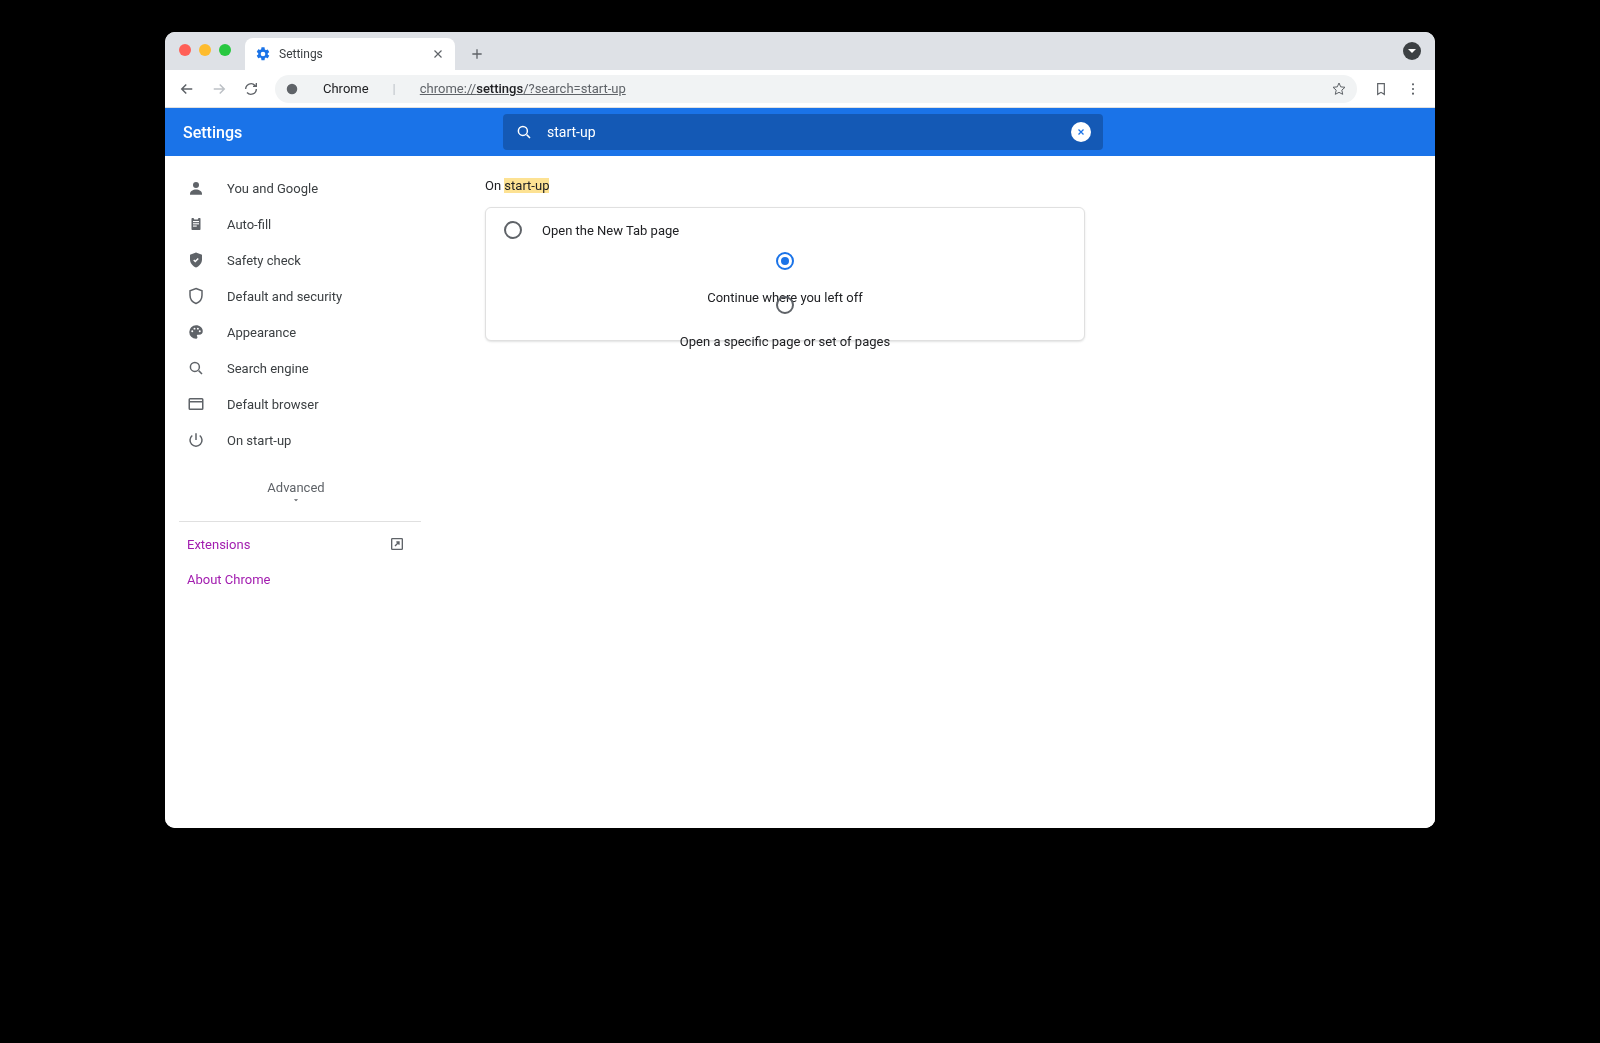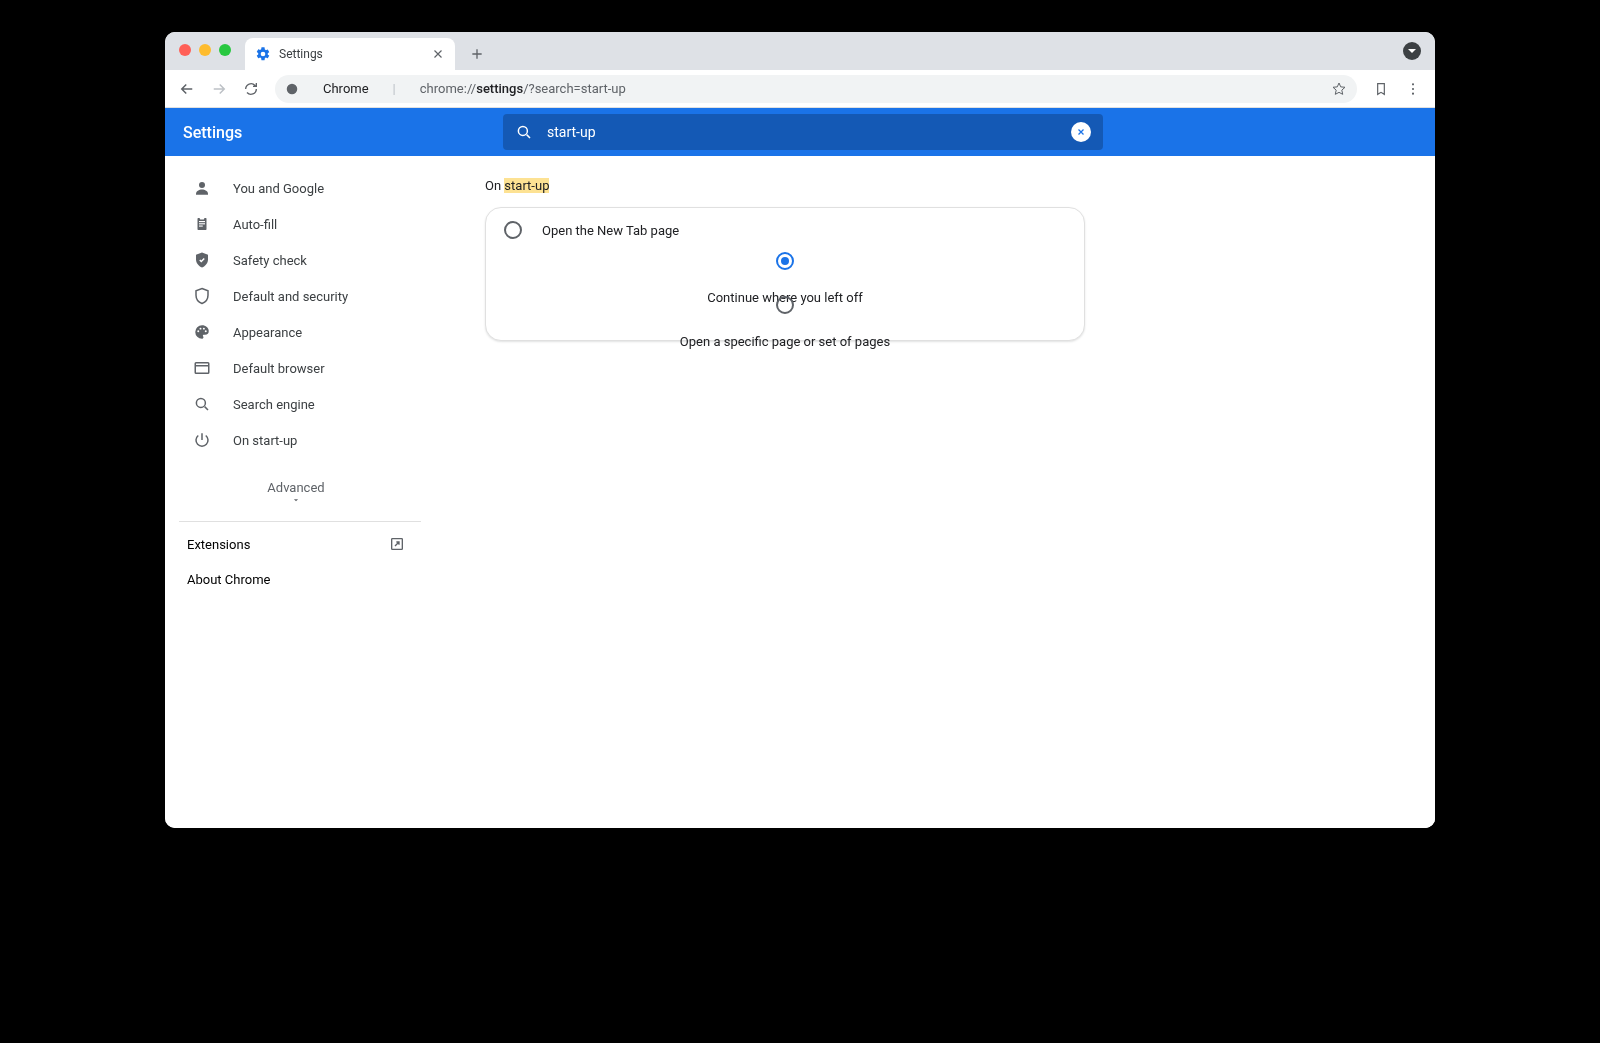--- a/index.html
+++ b/index.html
@@ -35,33 +35,33 @@
     
     .content { flex: 1; display: flex; flex-direction: column; overflow: hidden; }
     .settings-header { height: 48px; background: #1a73e8; display: flex; align-items: center; padding: 0 18px; color: #fff; }
     .settings-title { font-size: 16px; font-weight: 500; width: 320px; }
     .search-pill { flex: 0 0 600px; height: 36px; background: rgba(0,0,0,0.22); border-radius: 4px; display: flex; align-items: center; padding: 0 12px; gap: 14px; color: #fff; }
     .search-pill input { flex:1; background: transparent; border: none; outline: none; color: #fff; font-size: 14px; }
     .search-clear { width: 20px; height: 20px; background: #fff; border-radius: 50%; display:flex; align-items:center; justify-content:center; color:#1a73e8; cursor:pointer; font-size:12px; font-weight:bold;}
 
     .settings-body { flex:1; display:flex; background:#fff; overflow:hidden; }
     .sidebar { width: 270px; padding-top: 14px; font-size: 13px; color:#3c4043; }
-    .side-item { height: 36px; display:flex; align-items:center; padding: 0 22px; gap: 22px; cursor:pointer; color:#3c4043;margin-left:6px;}
+    .side-item { height: 36px; display:flex; align-items:center; padding: 0 22px; gap: 22px; cursor:pointer; color:#3c4043;}
     .side-icon { width:18px; height:18px; color:#5f6368; flex-shrink:0; display:flex; align-items:center; justify-content:center;}
     .side-label { font-size:13px; }
     .side-section { padding: 12px 22px; color:#5f6368; font-size:13px; display:flex; align-items:center; justify-content:space-between; cursor:pointer; }
     .side-divider { height:1px; background:#e0e0e0; margin: 4px 14px; }
-    .side-link { padding: 10px 22px; color:#000000; font-size:13px; display:flex; align-items:center; justify-content:space-between; cursor:pointer;gap:44px; }
+    .side-link { padding: 10px 22px; color:#a21caf; font-size:13px; display:flex; align-items:center; justify-content:space-between; cursor:pointer;gap:44px; }
     .side-link .ext-icon { width:16px; height:16px; }
 
     .main-pane { flex:1; padding: 22px 0 0 0; background:#fff; display:flex; flex-direction:column; align-items:flex-start; }
     .main-inner { width: 600px; margin-left: 50px;}
     .section-title-row { font-size: 13px; color:#202124; margin-bottom: 14px; }
     .highlight { background: #fde293; }
-    .card { border: 1px solid #e0e0e0; border-radius: 16px; background:#fff; box-shadow: 0 1px 2px rgba(60,64,67,0.15); }
+    .card { border: 1px solid #e0e0e0; border-radius: 6px; background:#fff; box-shadow: 0 1px 2px rgba(60,64,67,0.15); }
     .radio-row { height: 44px; display:flex; align-items:center; padding: 0 18px; gap: 20px; cursor:pointer; font-size:13px; color:#202124; }
     .radio-row + .radio-row { border-top: none; flex-direction: column; }
     .radio-outer { width:18px; height:18px; border:2px solid #5f6368; border-radius:50%; display:flex; align-items:center; justify-content:center; flex-shrink:0;}
     .radio-outer.selected { border-color:#1a73e8; }
     .radio-inner { width:8px; height:8px; border-radius:50%; background:#1a73e8; }
     svg { display:block; }
   </style>
 </head>
 <body>
 
@@ -112,21 +112,21 @@
         </svg>
     </div>
     <div class="omnibox">
       <span class="secure">
         <svg viewBox="0 0 24 24" width="14" height="14" fill="#5f6368">
             <circle cx="12" cy="12" r="9"></circle>
           </svg>
       </span>
       <span><span class="host">Chrome</span></span>
       <span style="color:#bdc1c6;"> | </span>
-      <span style="display:flex;">
+      <span style="display:flex;text-decoration:underline;">
         <span>chrome://</span>
           <span class="path-bold">settings</span>
           <span>/?search=start-up</span>
       </span>
       <span class="star">
         <svg viewBox="0 0 24 24" width="16" height="16" fill="none" stroke="#5f6368" stroke-width="1.5">
             <path d="M12 3l2.6 5.8 6.4.6-4.8 4.3 1.4 6.3L12 17l-5.6 3 1.4-6.3L3 9.4l6.4-.6z"></path>
           </svg>
       </span>
     </div>
@@ -212,34 +212,34 @@
                 <circle cx="10" cy="7.5" r="1.3" fill="#fff"></circle>
                 <circle cx="14.5" cy="7.5" r="1.3" fill="#fff"></circle>
                 <circle cx="17" cy="11" r="1.3" fill="#fff"></circle>
               </svg>
             </span>
           <span class="side-label">Appearance</span>
         </div>
         <div class="side-item">
           <span class="side-icon">
               <svg viewBox="0 0 24 24" width="18" height="18" fill="none" stroke="#5f6368" stroke-width="2">
+                <circle cx="10.5" cy="10.5" r="6"></circle>
+                <path d="M20 20l-4.5-4.5"></path>
+              </svg>
+            </span>
+          <span class="side-label">Search engine</span>
+        </div>
+        <div class="side-item">
+          <span class="side-icon">
+              <svg viewBox="0 0 24 24" width="18" height="18" fill="none" stroke="#5f6368" stroke-width="2">
                 <rect x="3" y="5" width="18" height="14" rx="1"></rect>
                 <path d="M3 9h18"></path>
               </svg>
             </span>
           <span class="side-label">Default browser</span>
-        </div>
-        <div class="side-item">
-          <span class="side-icon">
-              <svg viewBox="0 0 24 24" width="18" height="18" fill="none" stroke="#5f6368" stroke-width="2">
-                <circle cx="10.5" cy="10.5" r="6"></circle>
-                <path d="M20 20l-4.5-4.5"></path>
-              </svg>
-            </span>
-          <span class="side-label">Search engine</span>
         </div>
         <div class="side-item">
           <span class="side-icon">
               <svg viewBox="0 0 24 24" width="18" height="18" fill="none" stroke="#5f6368" stroke-width="2">
                 <path d="M12 3v9"></path>
                 <path d="M7 6a8 8 0 1 0 10 0"></path>
               </svg>
             </span>
           <span class="side-label">On start-up</span>
         </div>

